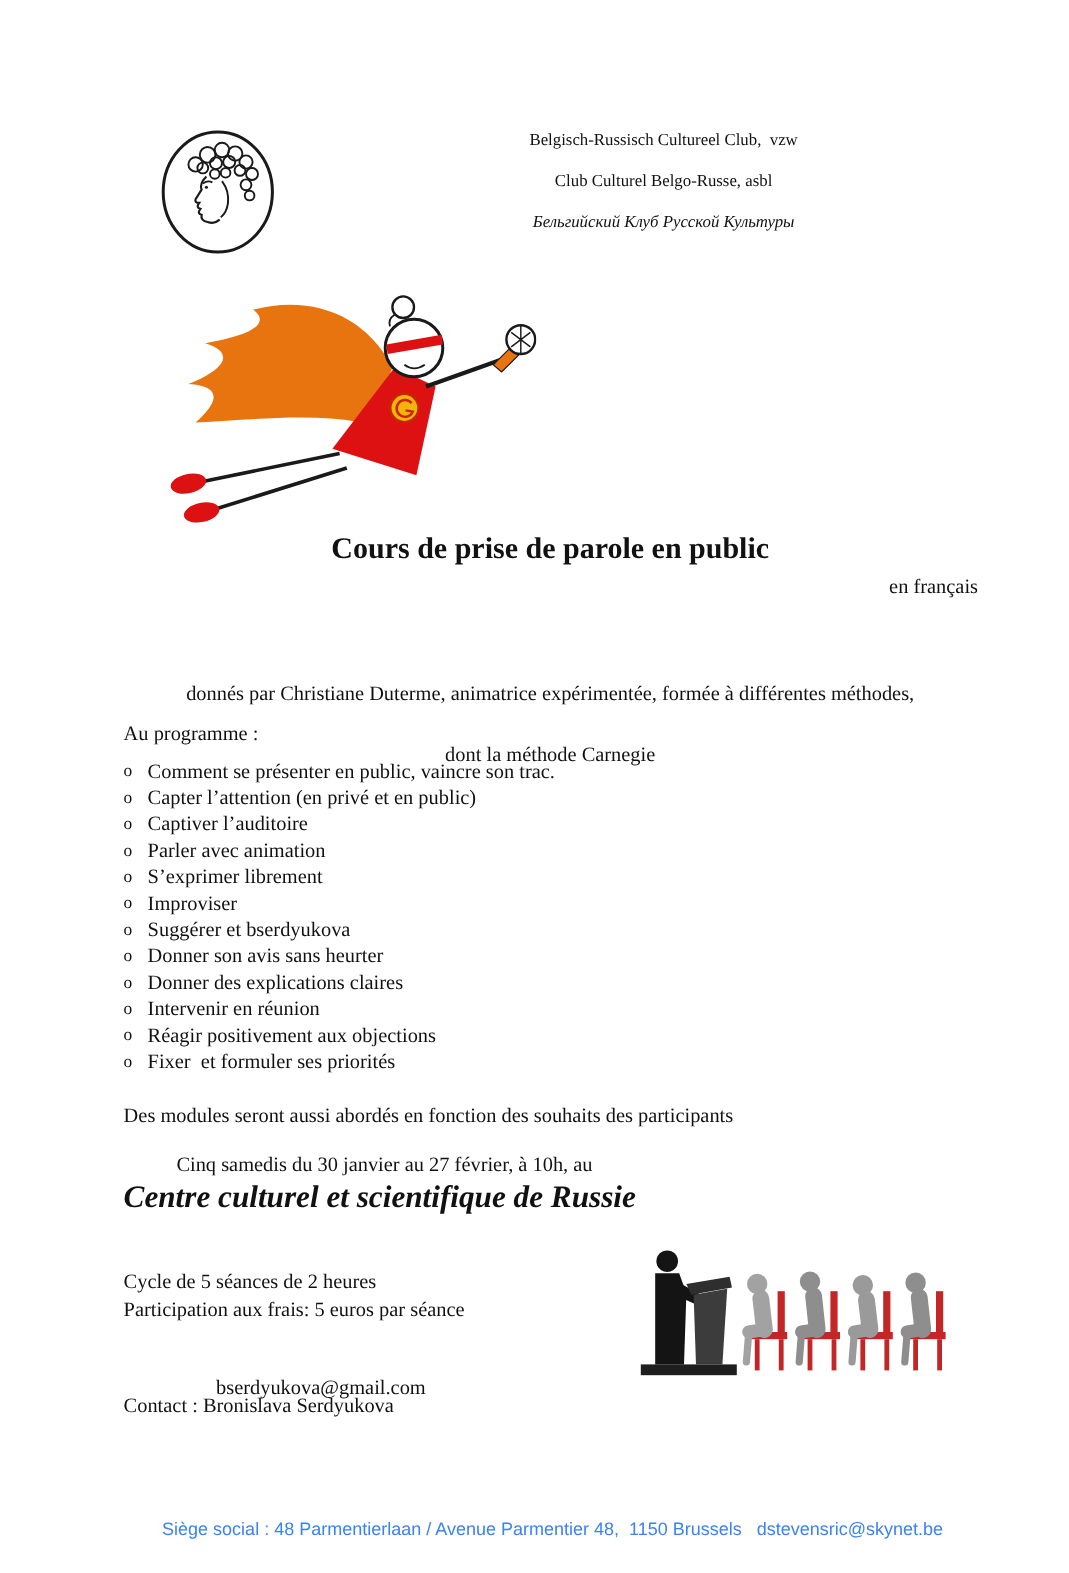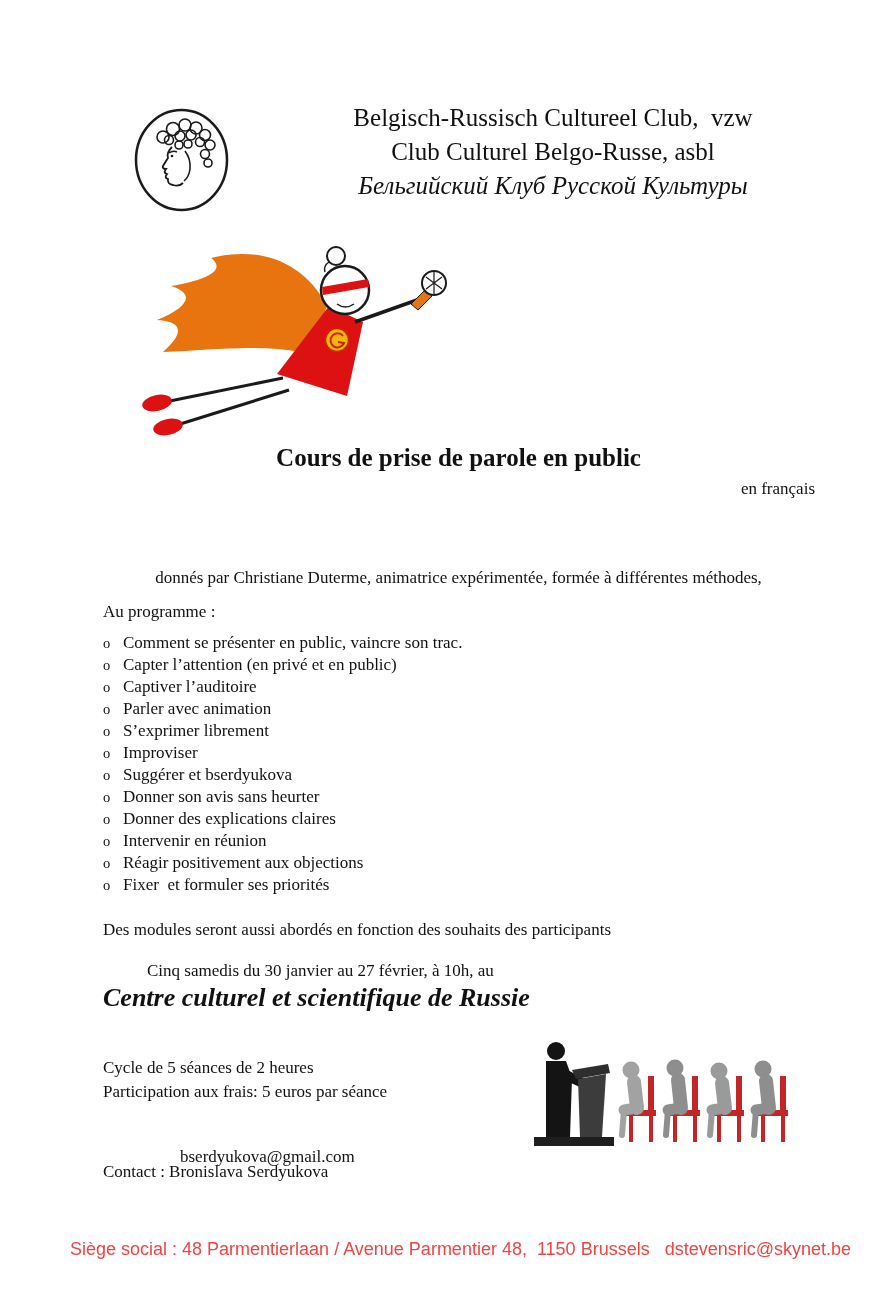--- a/index.html
+++ b/index.html
@@ -4,21 +4,21 @@
 <style>
   * { margin:0; padding:0; box-sizing:border-box; }
   html,body { background:#ffffff; }
   body { font-family:"Liberation Serif", serif; color:#111; }
   .page { position:relative; width:891px; height:1311px; margin:0 auto; background:#fff; overflow:hidden; }
   .abs { position:absolute; }
   [data-bind] { white-space:pre-wrap; }
 
   
   .logo { left:133px; top:107px; width:97px; height:106px; }
-  .header-text { left:240px; top:101px; width:626px; text-align:center; font-size:25px; line-height:34px; }
+  .header-text { left:240px; top:101px; width:626px; text-align:center; font-size:14px; line-height:34px; }
   .header-text .ru { font-style:italic; }
 
   
   .hero { left:115px; top:226px; width:332px; height:218px; }
 
   
   .title { left:26px; top:444px; width:865px; text-align:center; font-size:25px; font-weight:bold; }
   .lang-note { top:479px; right:76px; font-size:17px; font-weight:normal; }
 
   
@@ -43,21 +43,21 @@
   .pricing span { display:block; }
 
   
   .contact-line { left:103px; top:1122px; font-size:17px;margin-top:40px; }
   .contact-email { left:180px; top:1147px; font-size:17px;text-align:center; }
 
   
   .audience { left:528px; top:1038px; width:272px; height:112px; }
 
   
-  .footer { left:30px; top:1239px; width:861px; text-align:center; font-family:"Liberation Sans", sans-serif; font-size:18px; color:#ef4444; }
+  .footer { left:30px; top:1266px; width:861px; text-align:center; font-family:"Liberation Sans", sans-serif; font-size:15px; color:#3b82f6; }
 </style>
 </head>
 <body>
 
 <div class="page">
 
   <div class="abs logo">
     <svg viewBox="0 0 97 106" width="97" height="106" aria-hidden="true">
       <ellipse cx="48.5" cy="53" rx="45.5" ry="50" fill="none" stroke="#1a1a1a" stroke-width="2.5"></ellipse>
       <g fill="none" stroke="#1a1a1a" stroke-width="1.6">
@@ -109,20 +109,21 @@
       <path d="M207,61 L253,53 L254,61 L208,69 Z" fill="#dd1111"></path>
       <path d="M222,78 q8,6 17,0" stroke="#1a1a1a" stroke-width="1.5" fill="none"></path>
     </svg>
   </div>
 
   <h1 class="abs title" data-bind="title">Cours de prise de parole en public</h1>
   <div class="abs lang-note" data-bind="language_note">en français</div>
 
   <p class="abs intro">
     <span data-bind="intro.line1">donnés par Christiane Duterme, animatrice expérimentée, formée à différentes méthodes,</span>
+    <span data-bind="intro.line2">dont la méthode Carnegie</span>
   </p>
 
   <div class="abs prog-heading" data-bind="program.heading">Au programme :</div>
   <ul class="abs prog-list">
     <li class="prog-item">
         <span class="bullet" data-bind="program.bullet_glyph">o</span>
         <span data-bind="program.items.0">Comment se présenter en public, vaincre son trac.</span>
       </li>
     <li class="prog-item">
         <span class="bullet" data-bind="program.bullet_glyph">o</span>

